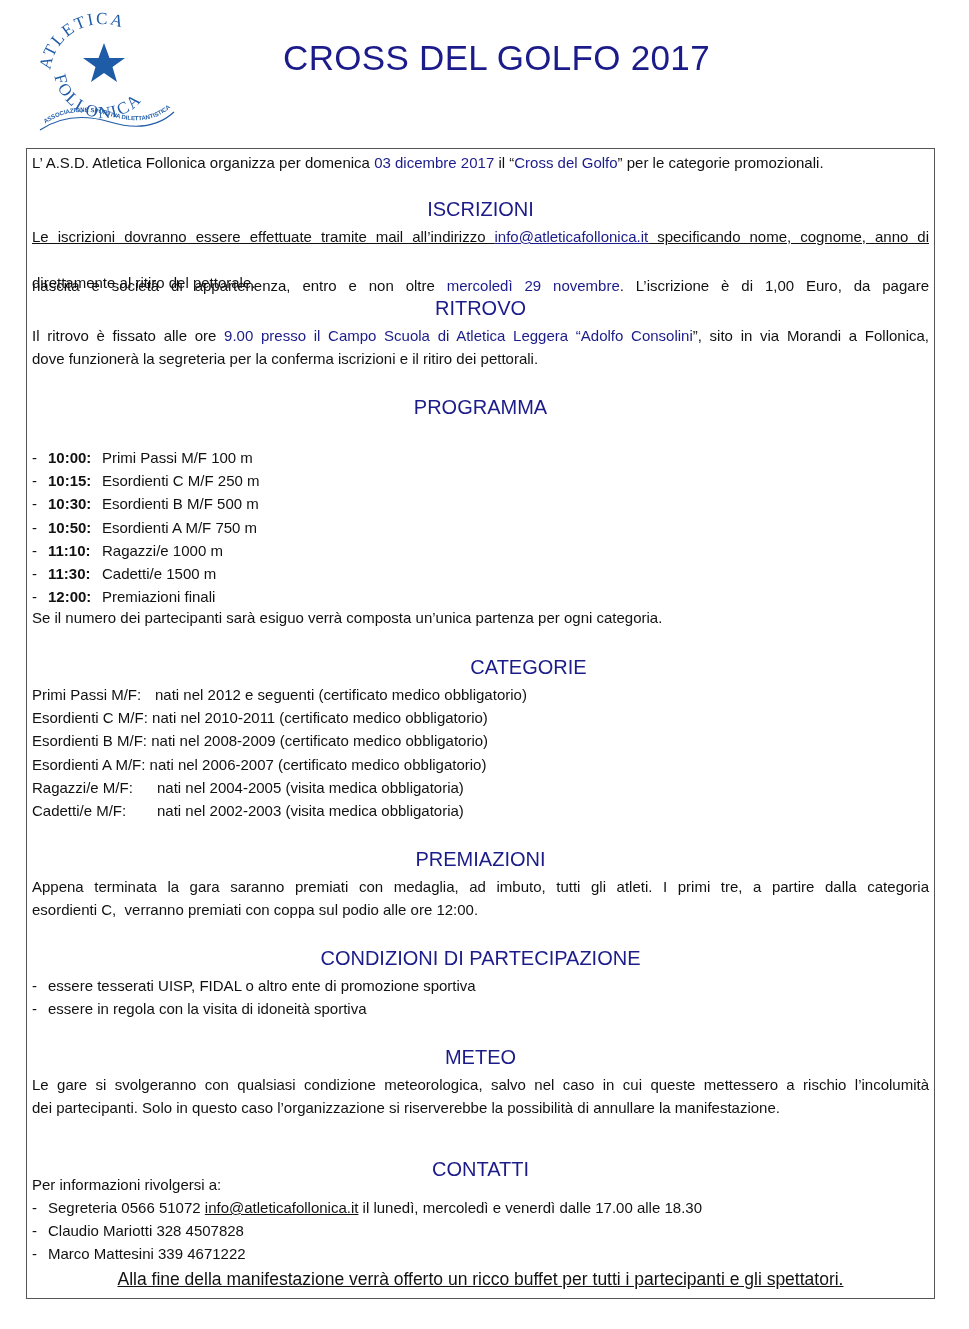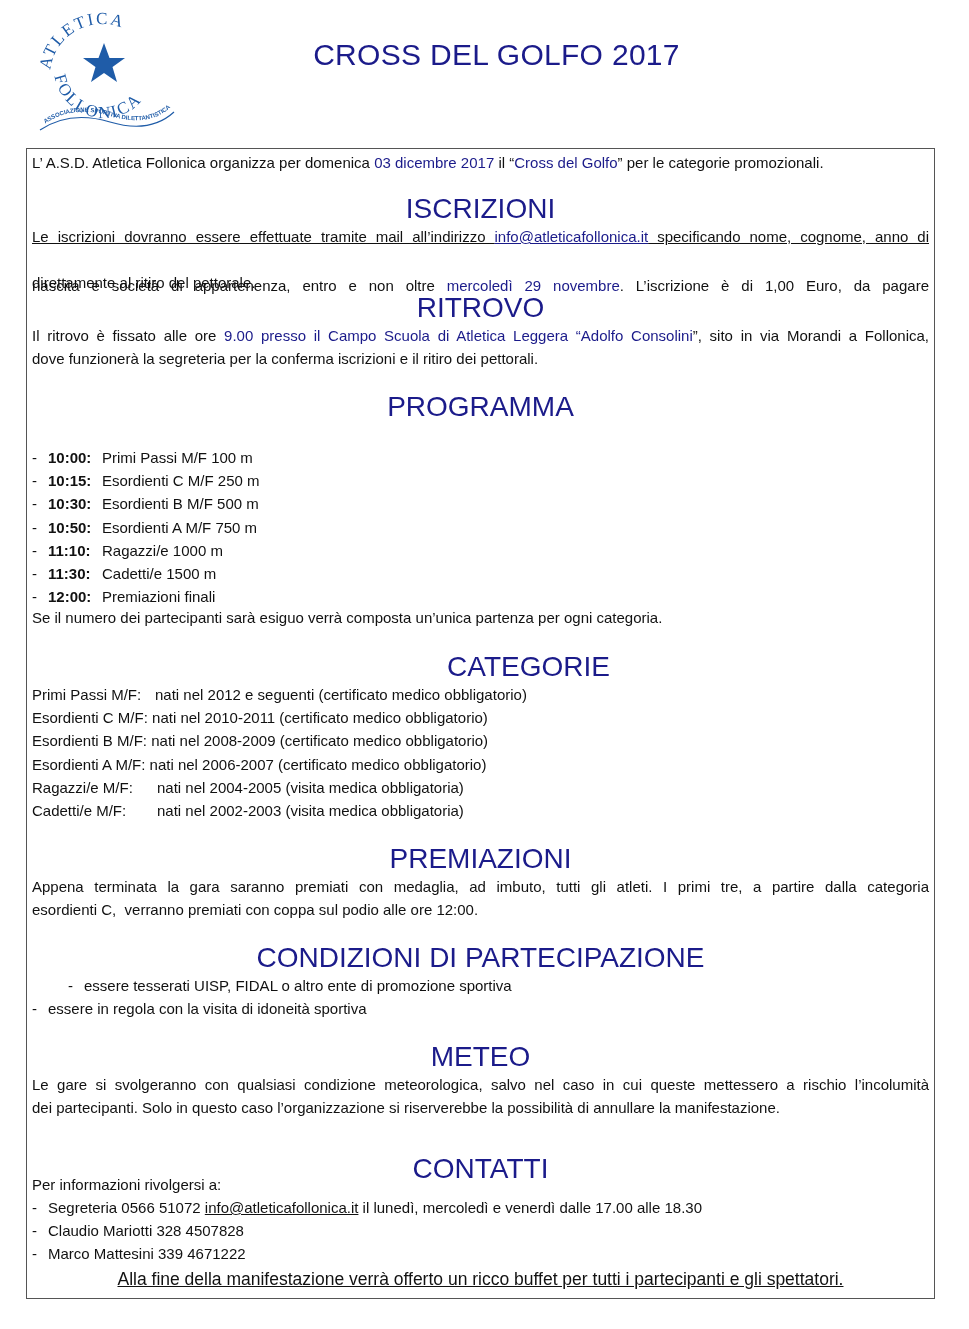--- a/index.html
+++ b/index.html
@@ -1,26 +1,26 @@
 <!DOCTYPE html>
 <html><head>
 <meta charset="utf-8">
 <style>
   html, body { margin:0; padding:0; background:#ffffff; }
   body { width:969px; height:1329px; position:relative; overflow:hidden;
          font-family:"Liberation Sans", sans-serif; color:#111111; }
   .logo { position:absolute; left:30px; top:6px; width:150px; height:136px; }
   .title { position:absolute; left:0; width:969px; top:38px; text-align:center;
-           font-size:30px; color:#1b1b8a; letter-spacing:0.3px; padding-left:24px; box-sizing:border-box; }
+           font-size:35px; color:#1b1b8a; letter-spacing:0.3px; padding-left:24px; box-sizing:border-box; }
   .box { position:absolute; left:26px; top:148px; width:909px; height:1151px;
          border:1px solid #555555; box-sizing:border-box; }
   .ln { position:absolute; left:32px; width:897px; font-size:15px; line-height:20px;
         white-space:nowrap; }
   .just { text-align:justify; text-align-last:justify; white-space:normal; }
-  .h { position:absolute; left:26px; width:909px; text-align:center; font-size:28px;
+  .h { position:absolute; left:26px; width:909px; text-align:center; font-size:20px;
        color:#1b1b8a; line-height:24px; }
   .blue { color:#1b1b8a; }
   .link { color:#1b1b8a; text-decoration:underline; }
   .ulink { color:#111; text-decoration:underline; }
   .dash { display:inline-block; width:16px; }
   .time { font-weight:bold; display:inline-block; width:54px; }
   .catlabel { display:inline-block; }
   .buffet { position:absolute; left:26px; width:909px; text-align:center; font-size:17.5px;
             text-decoration:underline; line-height:22px; }
 </style>
@@ -92,21 +92,21 @@
     <div class="ln" style="top: 777.8px;"><span class="catlabel" style="display:inline-block;width:125px">Ragazzi/e M/F:</span><span>nati nel 2004-2005 (visita medica obbligatoria)</span></div>
     <div class="ln" style="top: 801px;"><span class="catlabel" style="display:inline-block;width:125px">Cadetti/e M/F:</span><span>nati nel 2002-2003 (visita medica obbligatoria)</span></div>
   </div>
 
 <div class="h" style="top:847px;">PREMIAZIONI</div>
 <div class="ln just" style="top:877px;">Appena terminata la gara saranno premiati con medaglia, ad imbuto, tutti gli atleti. I primi tre, a partire dalla categoria</div>
 <div class="ln" style="top:900px;white-space:pre;">esordienti C,  verranno premiati con coppa sul podio alle ore 12:00.</div>
 
 <div class="h" style="top:946px;">CONDIZIONI DI PARTECIPAZIONE</div>
 <div id="conds">
-    <div class="ln" style="top: 976px; margin-left: 36px;"><span class="dash">-</span><span>essere tesserati UISP, FIDAL o altro ente di promozione sportiva</span></div>
+    <div class="ln" style="top: 976px;"><span class="dash">-</span><span>essere tesserati UISP, FIDAL o altro ente di promozione sportiva</span></div>
     <div class="ln" style="top: 999px;"><span class="dash">-</span><span>essere in regola con la visita di idoneità sportiva</span></div>
   </div>
 
 <div class="h" style="top:1045px;">METEO</div>
 <div class="ln just" style="top:1075px;">Le gare si svolgeranno con qualsiasi condizione meteorologica, salvo nel caso in cui queste mettessero a rischio l’incolumità</div>
 <div class="ln" style="top:1098px;">dei partecipanti. Solo in questo caso l’organizzazione si riserverebbe la possibilità di annullare la manifestazione.</div>
 
 <div class="h" style="top:1145px;margin-top:12px;">CONTATTI</div>
 <div class="ln" style="top:1175px;">Per informazioni rivolgersi a:</div>
 <div class="ln" style="top:1198px;">

